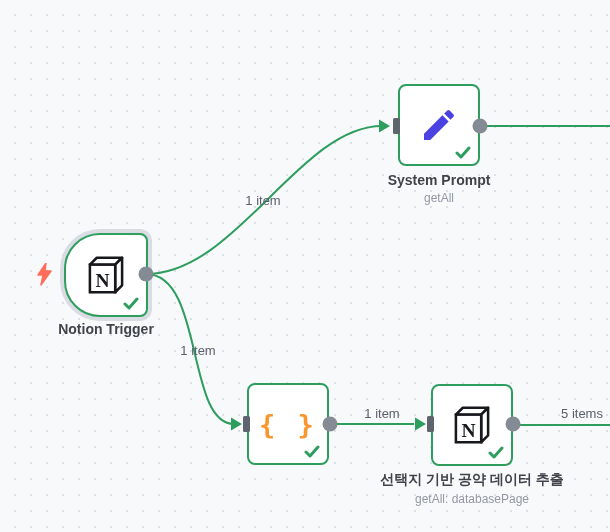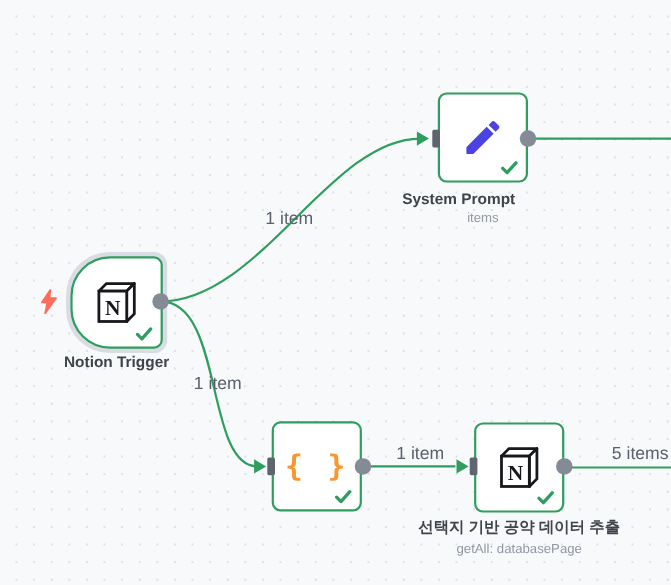--- a/index.html
+++ b/index.html
@@ -33,21 +33,21 @@
   .node-label{
     position:absolute;z-index:2;transform:translateX(-50%);
     font-size:14px;font-weight:600;color:var(--label);white-space:nowrap;text-align:center;
   }
   .node-subtitle{
     position:absolute;z-index:2;transform:translateX(-50%);
     font-size:12px;font-weight:400;color:var(--subtitle);white-space:nowrap;text-align:center;
   }
   .conn-label{
     position:absolute;z-index:2;transform:translate(-50%,-50%);
-    font-size:16px;color:var(--conn-label);white-space:nowrap;
+    font-size:13px;color:var(--conn-label);white-space:nowrap;
   }
   .bolt{position:absolute;left:37px;top:263px;z-index:2;}
   .notion-n{
     font-family:"Liberation Serif","DejaVu Serif",serif;font-weight:700;
   }
 </style>
 </head>
 <body>
 
 <div class="canvas">
@@ -80,22 +80,22 @@
   <div class="node-label" style="left:106px;top:321px;">Notion Trigger</div>
 
   <div class="node" style="left:398px;top:84px;width:82px;height:82px;">
     <svg width="40" height="40" viewBox="0 0 24 24">
       <path fill="#4a43e2" d="M3 17.25V21h3.75L17.81 9.94l-3.75-3.75L3 17.25zM20.71 7.04c.39-.39.39-1.02 0-1.41l-2.34-2.34a1 1 0 0 0-1.41 0l-1.83 1.83 3.75 3.75 1.83-1.83z"></path>
     </svg>
     <svg class="check" width="16" height="13" viewBox="0 0 16 13">
       <path d="M2 7 L6 11 L14 2" stroke="#2e9e5f" stroke-width="3" fill="none" stroke-linecap="round" stroke-linejoin="round"></path>
     </svg>
   </div>
-  <div class="node-label" style="left:417px;top:172px;text-align:right;">System Prompt</div>
-  <div class="node-subtitle" style="left:439px;top:191px;">items</div>
+  <div class="node-label" style="left:439px;top:172px;text-align:right;">System Prompt</div>
+  <div class="node-subtitle" style="left:439px;top:191px;">getAll</div>
 
   <div class="node" style="left:247px;top:383px;width:82px;height:82px;">
     <span class="braces-glyph">{ }</span>
     <svg class="check" width="16" height="13" viewBox="0 0 16 13">
       <path d="M2 7 L6 11 L14 2" stroke="#2e9e5f" stroke-width="3" fill="none" stroke-linecap="round" stroke-linejoin="round"></path>
     </svg>
   </div>
 
   <div class="node" style="left:431px;top:384px;width:82px;height:82px;">
     <svg width="46" height="46" viewBox="0 0 40 40">

